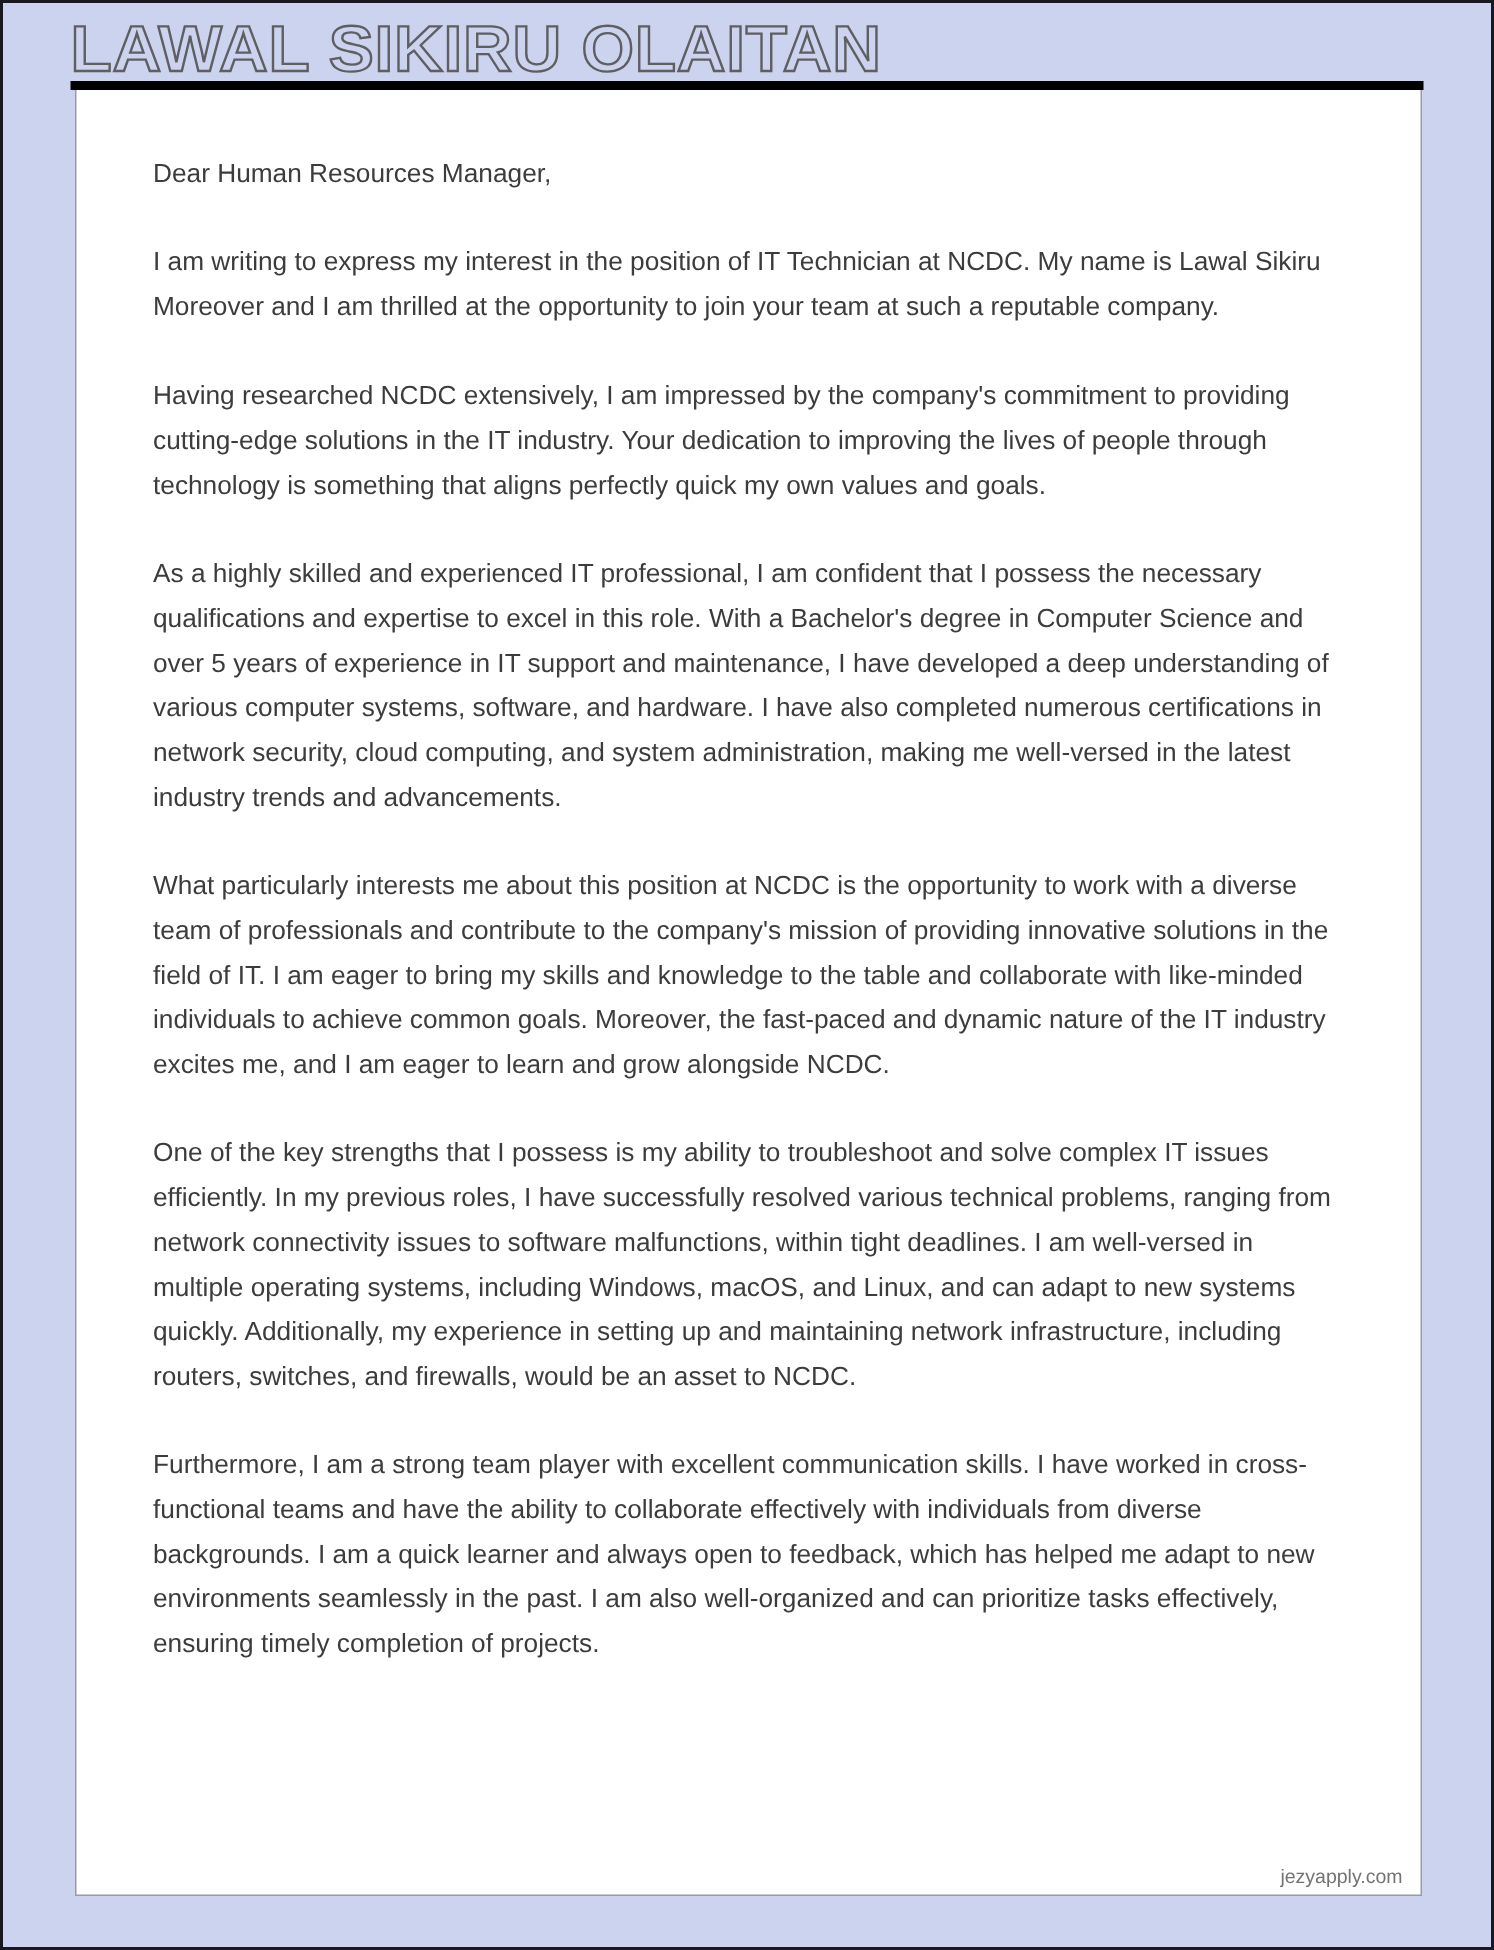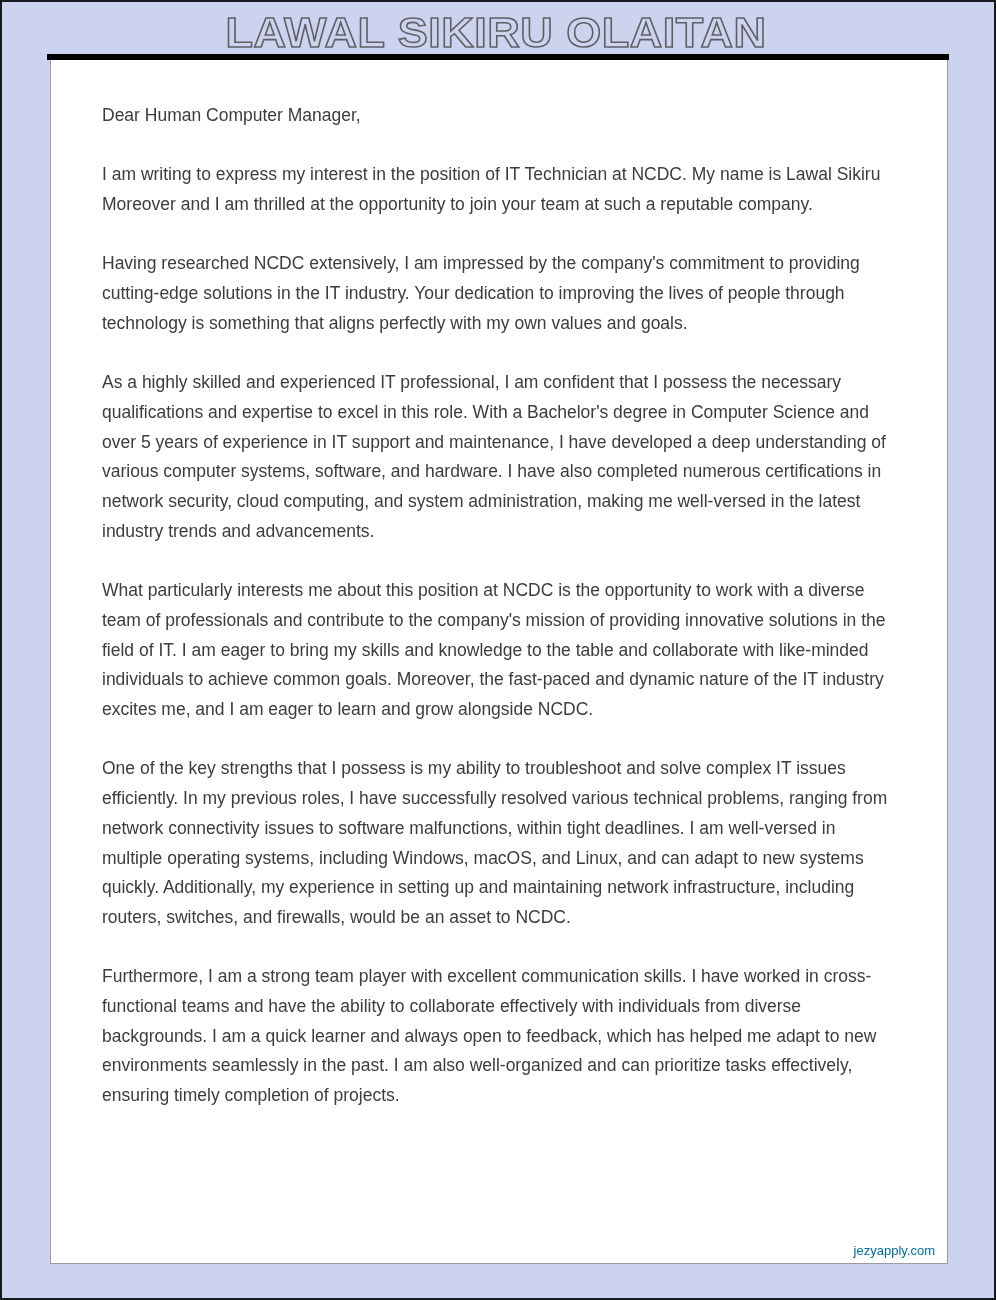--- a/index.html
+++ b/index.html
@@ -16,21 +16,21 @@
     position: relative;
     overflow: hidden;
   }
   .header {
     position: absolute;
     top: 8px;
     left: 45px;
     right: 49px;
     height: 44px;
     display: flex;
-    justify-content: center;
+    justify-content: flex-start;
     align-items: flex-end;
   }
   .header-name {
     font-size: 45px;
     font-weight: 700;
     line-height: 1;
     letter-spacing: 0.5px;
     text-transform: uppercase;
     color: transparent;
     -webkit-text-stroke: 1.6px #5e5e63;
@@ -67,41 +67,41 @@
     line-height: 29.7px;
   }
   .letter p {
     margin-bottom: 29.7px;
   }
   .watermark {
     position: absolute;
     right: 10px;
     bottom: 4px;
     font-size: 13px;
-    color: #0369a1;
+    color: #737373;
     background: rgba(255,255,255,0.55);
     padding: 1px 2px;
   }
 </style>
 </head>
 <body>
 
 <div class="canvas">
 
   <div class="header">
     <div class="header-name">LAWAL SIKIRU OLAITAN</div>
   </div>
 
   <div class="top-rule"></div>
 
   <div class="page">
     <div class="letter">
-      <p>Dear Human Computer Manager,</p>
+      <p>Dear Human Resources Manager,</p>
       <p>I am writing to express my interest in the position of IT Technician at NCDC. My name is Lawal Sikiru Moreover and I am thrilled at the opportunity to join your team at such a reputable company.</p>
-      <p>Having researched NCDC extensively, I am impressed by the company's commitment to providing cutting-edge solutions in the IT industry. Your dedication to improving the lives of people through technology is something that aligns perfectly with my own values and goals.</p>
+      <p>Having researched NCDC extensively, I am impressed by the company's commitment to providing cutting-edge solutions in the IT industry. Your dedication to improving the lives of people through technology is something that aligns perfectly quick my own values and goals.</p>
       <p>As a highly skilled and experienced IT professional, I am confident that I possess the necessary qualifications and expertise to excel in this role. With a Bachelor's degree in Computer Science and over 5 years of experience in IT support and maintenance, I have developed a deep understanding of various computer systems, software, and hardware. I have also completed numerous certifications in network security, cloud computing, and system administration, making me well-versed in the latest industry trends and advancements.</p>
       <p>What particularly interests me about this position at NCDC is the opportunity to work with a diverse team of professionals and contribute to the company's mission of providing innovative solutions in the field of IT. I am eager to bring my skills and knowledge to the table and collaborate with like-minded individuals to achieve common goals. Moreover, the fast-paced and dynamic nature of the IT industry excites me, and I am eager to learn and grow alongside NCDC.</p>
       <p>One of the key strengths that I possess is my ability to troubleshoot and solve complex IT issues efficiently. In my previous roles, I have successfully resolved various technical problems, ranging from network connectivity issues to software malfunctions, within tight deadlines. I am well-versed in multiple operating systems, including Windows, macOS, and Linux, and can adapt to new systems quickly. Additionally, my experience in setting up and maintaining network infrastructure, including routers, switches, and firewalls, would be an asset to NCDC.</p>
       <p>Furthermore, I am a strong team player with excellent communication skills. I have worked in cross-functional teams and have the ability to collaborate effectively with individuals from diverse backgrounds. I am a quick learner and always open to feedback, which has helped me adapt to new environments seamlessly in the past. I am also well-organized and can prioritize tasks effectively, ensuring timely completion of projects.</p>
     </div>
 
     <div class="watermark">jezyapply.com</div>
   </div>
 
 </div>

